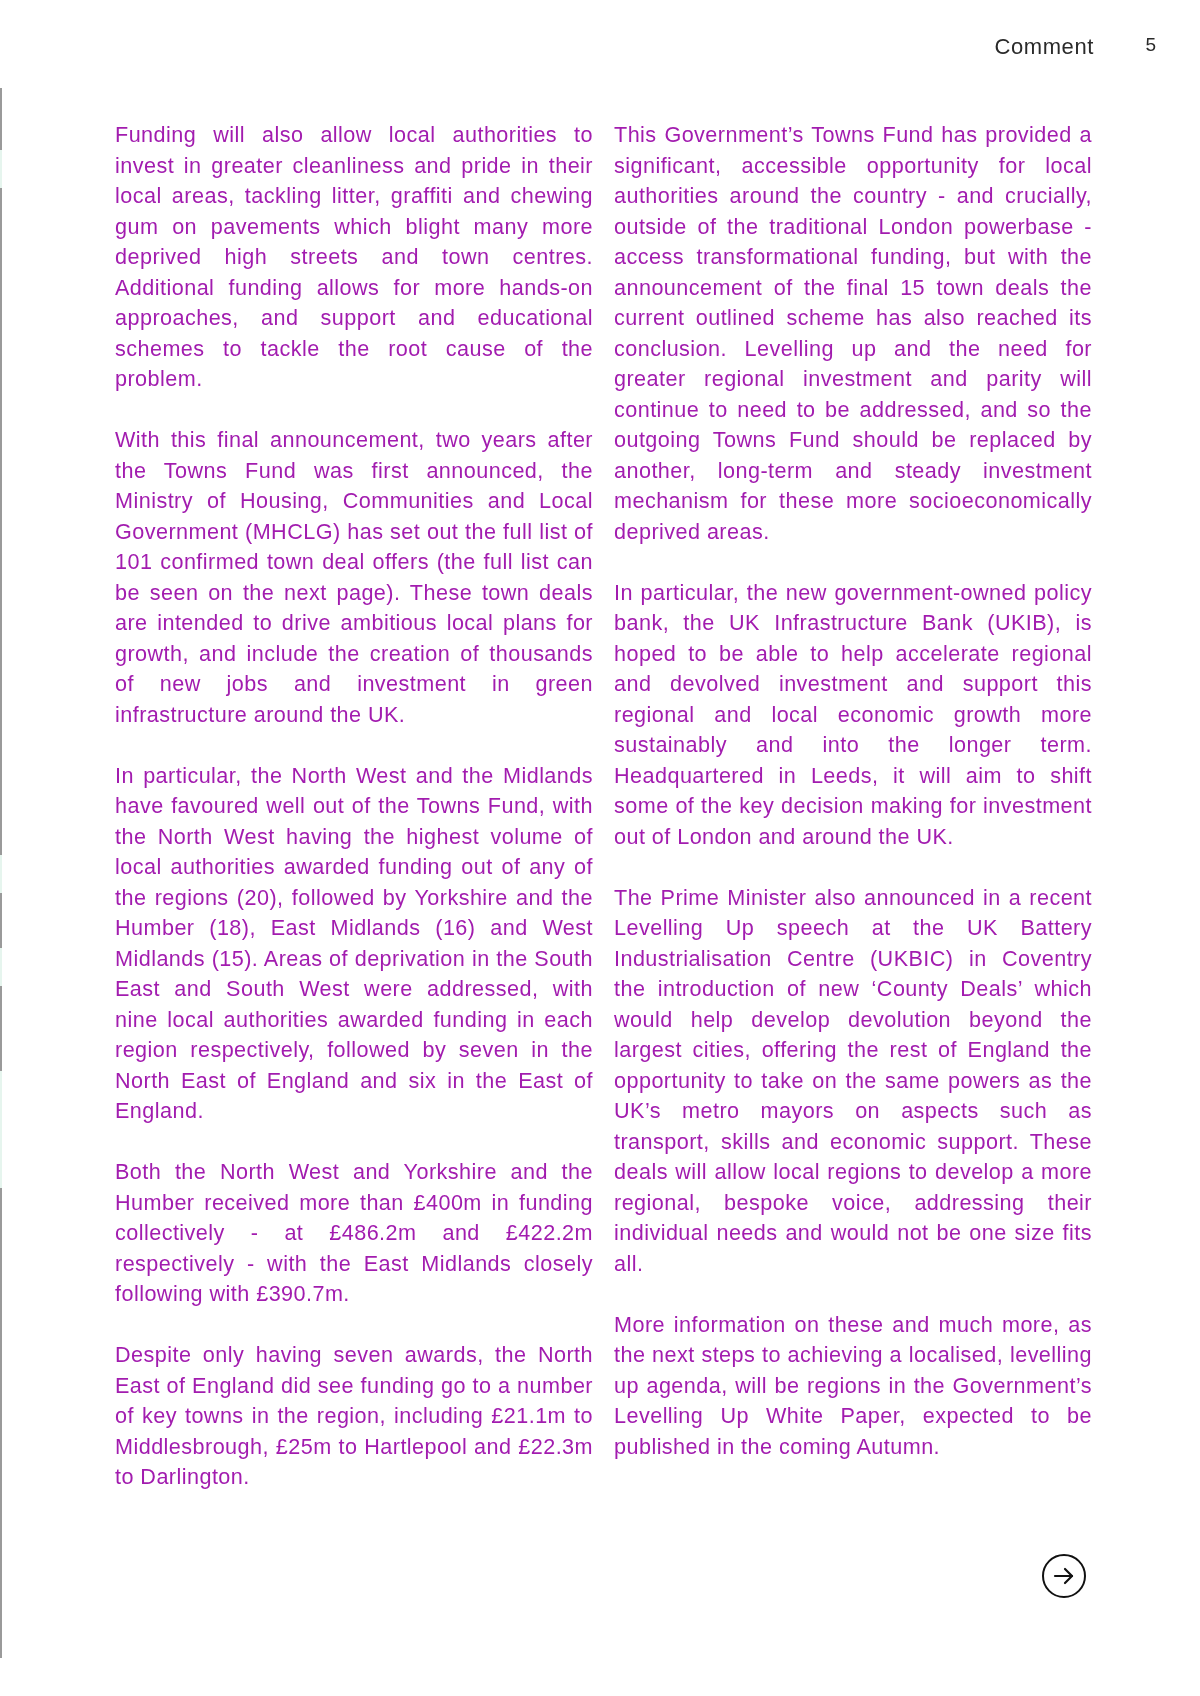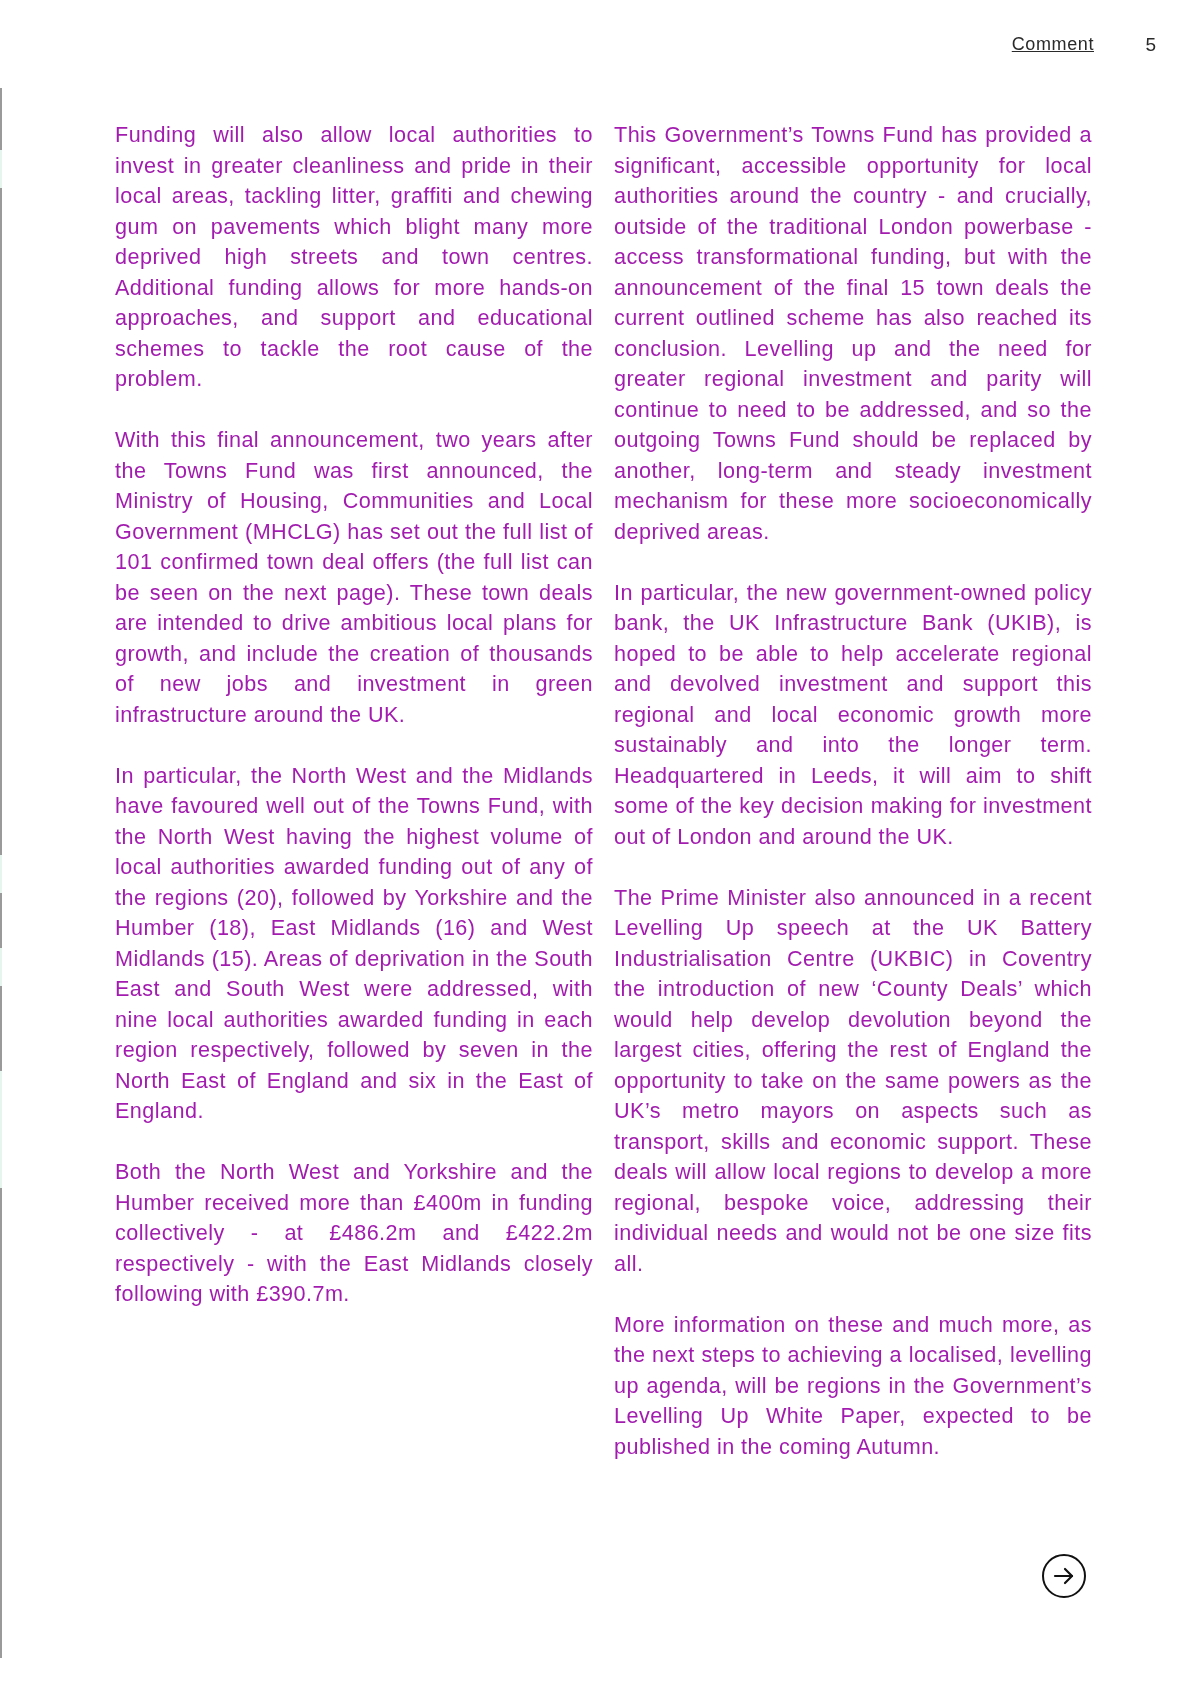--- a/index.html
+++ b/index.html
@@ -33,24 +33,23 @@
       position: absolute;
       top: 34px;
       right: 0;
       height: 24px;
       width: 1200px;
     }
     .header .section {
       position: absolute;
       right: 106px;
       top: 0;
-      font-size: 18px;
+      font-size: 22px;
       letter-spacing: 0.6px;
       color: #2a2a2a;
-      text-decoration: underline;
     }
     .header .page-num {
       position: absolute;
       right: 44px;
       top: 0;
       font-size: 19px;
       color: #2a2a2a;
     }
     .column {
       position: absolute;
@@ -102,20 +101,21 @@
 <div class="header">
   <span class="section">Comment</span>
   <span class="page-num">5</span>
 </div>
 
 <div class="column col-left">
   <p>Funding will also allow local authorities to invest in greater cleanliness and pride in their local areas, tackling litter, graffiti and chewing gum on pavements which blight many more deprived high streets and town centres. Additional funding allows for more hands-on approaches, and support and educational schemes to tackle the root cause of the problem.</p>
   <p>With this final announcement, two years after the Towns Fund was first announced, the Ministry of Housing, Communities and Local Government (MHCLG) has set out the full list of 101 confirmed town deal offers (the full list can be seen on the next page). These town deals are intended to drive ambitious local plans for growth, and include the creation of thousands of new jobs and investment in green infrastructure around the UK.</p>
   <p>In particular, the North West and the Midlands have favoured well out of the Towns Fund, with the North West having the highest volume of local authorities awarded funding out of any of the regions (20), followed by Yorkshire and the Humber (18), East Midlands (16) and West Midlands (15). Areas of deprivation in the South East and South West were addressed, with nine local authorities awarded funding in each region respectively, followed by seven in the North East of England and six in the East of England.</p>
   <p>Both the North West and Yorkshire and the Humber received more than £400m in funding collectively - at £486.2m and £422.2m respectively - with the East Midlands closely following with £390.7m.</p>
+  <p>Despite only having seven awards, the North East of England did see funding go to a number of key towns in the region, including £21.1m to Middlesbrough, £25m to Hartlepool and £22.3m to Darlington.</p>
 </div>
 
 <div class="column col-right">
   <p>This Government’s Towns Fund has provided a significant, accessible opportunity for local authorities around the country - and crucially, outside of the traditional London powerbase - access transformational funding, but with the announcement of the final 15 town deals the current outlined scheme has also reached its conclusion. Levelling up and the need for greater regional investment and parity will continue to need to be addressed, and so the outgoing Towns Fund should be replaced by another, long-term and steady investment mechanism for these more socioeconomically deprived areas.</p>
   <p>In particular, the new government-owned policy bank, the UK Infrastructure Bank (UKIB), is hoped to be able to help accelerate regional and devolved investment and support this regional and local economic growth more sustainably and into the longer term. Headquartered in Leeds, it will aim to shift some of the key decision making for investment out of London and around the UK.</p>
   <p>The Prime Minister also announced in a recent Levelling Up speech at the UK Battery Industrialisation Centre (UKBIC) in Coventry the introduction of new ‘County Deals’ which would help develop devolution beyond the largest cities, offering the rest of England the opportunity to take on the same powers as the UK’s metro mayors on aspects such as transport, skills and economic support. These deals will allow local regions to develop a more regional, bespoke voice, addressing their individual needs and would not be one size fits all.</p>
   <p>More information on these and much more, as the next steps to achieving a localised, levelling up agenda, will be regions in the Government’s Levelling Up White Paper, expected to be published in the coming Autumn.</p>
 </div>
 
 <div class="next-button" role="button" aria-label="Next page">

